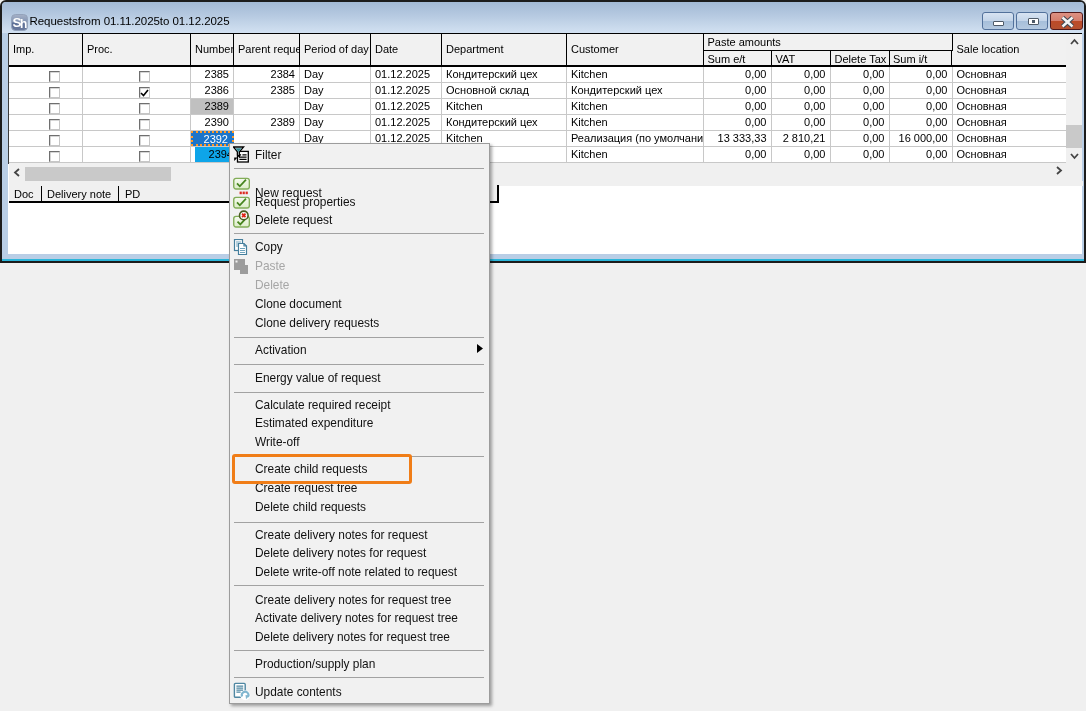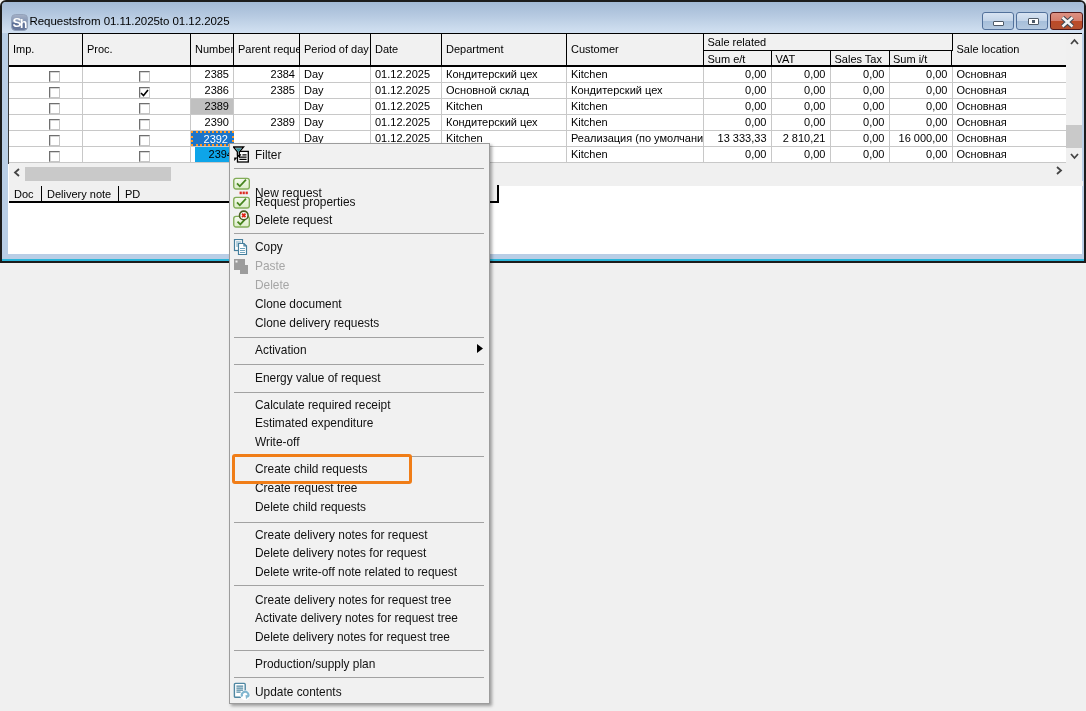--- a/index.html
+++ b/index.html
@@ -104,24 +104,24 @@
 
     <div id="hdr">
       <div class="hc" style="left:0;width:74px">Imp.</div>
       <div class="hc" style="left:74px;width:108px">Proc.</div>
       <div class="hc" style="left:182px;width:43px">Number</div>
       <div class="hc" style="left:225px;width:66px">Parent reque</div>
       <div class="hc" style="left:291px;width:71px">Period of day</div>
       <div class="hc" style="left:362px;width:71px">Date</div>
       <div class="hc" style="left:558px;width:136.5px">Customer</div>
       <div class="hc" style="left:433px;width:125px">Department</div>
-      <div class="hg" style="left:694.5px;top:0;width:249px;height:16.5px;border-bottom:1.5px solid #000">Sale related</div>
+      <div class="hg" style="left:694.5px;top:0;width:249px;height:16.5px;border-bottom:1.5px solid #000">Paste amounts</div>
       <div class="hg" style="left:694.5px;top:16.5px;width:68px;height:14.5px">Sum e/t</div>
       <div class="hg" style="left:762.5px;top:16.5px;width:59px;height:14.5px">VAT</div>
-      <div class="hg" style="left:821.5px;top:16.5px;width:59px;height:14.5px">Sales Tax</div>
+      <div class="hg" style="left:821.5px;top:16.5px;width:59px;height:14.5px">Delete Tax</div>
       <div class="hg" style="left:880px;top:16.5px;width:63px;height:29px">Sum i/t</div>
       <div class="hc" style="left:943.5px;width:114.5px">Sale location</div>
     </div>
 
     <div class="row" style="top:33px">
       <div class="cb" style="left:40px"></div>
         <div class="cell" style="left:0;width:74px"></div>
       <div class="cb" style="left:130px"></div>
         <div class="cell" style="left:74px;width:108px"></div>
       <div class="cell rt" style="left:182px;width:43px">2385</div>

